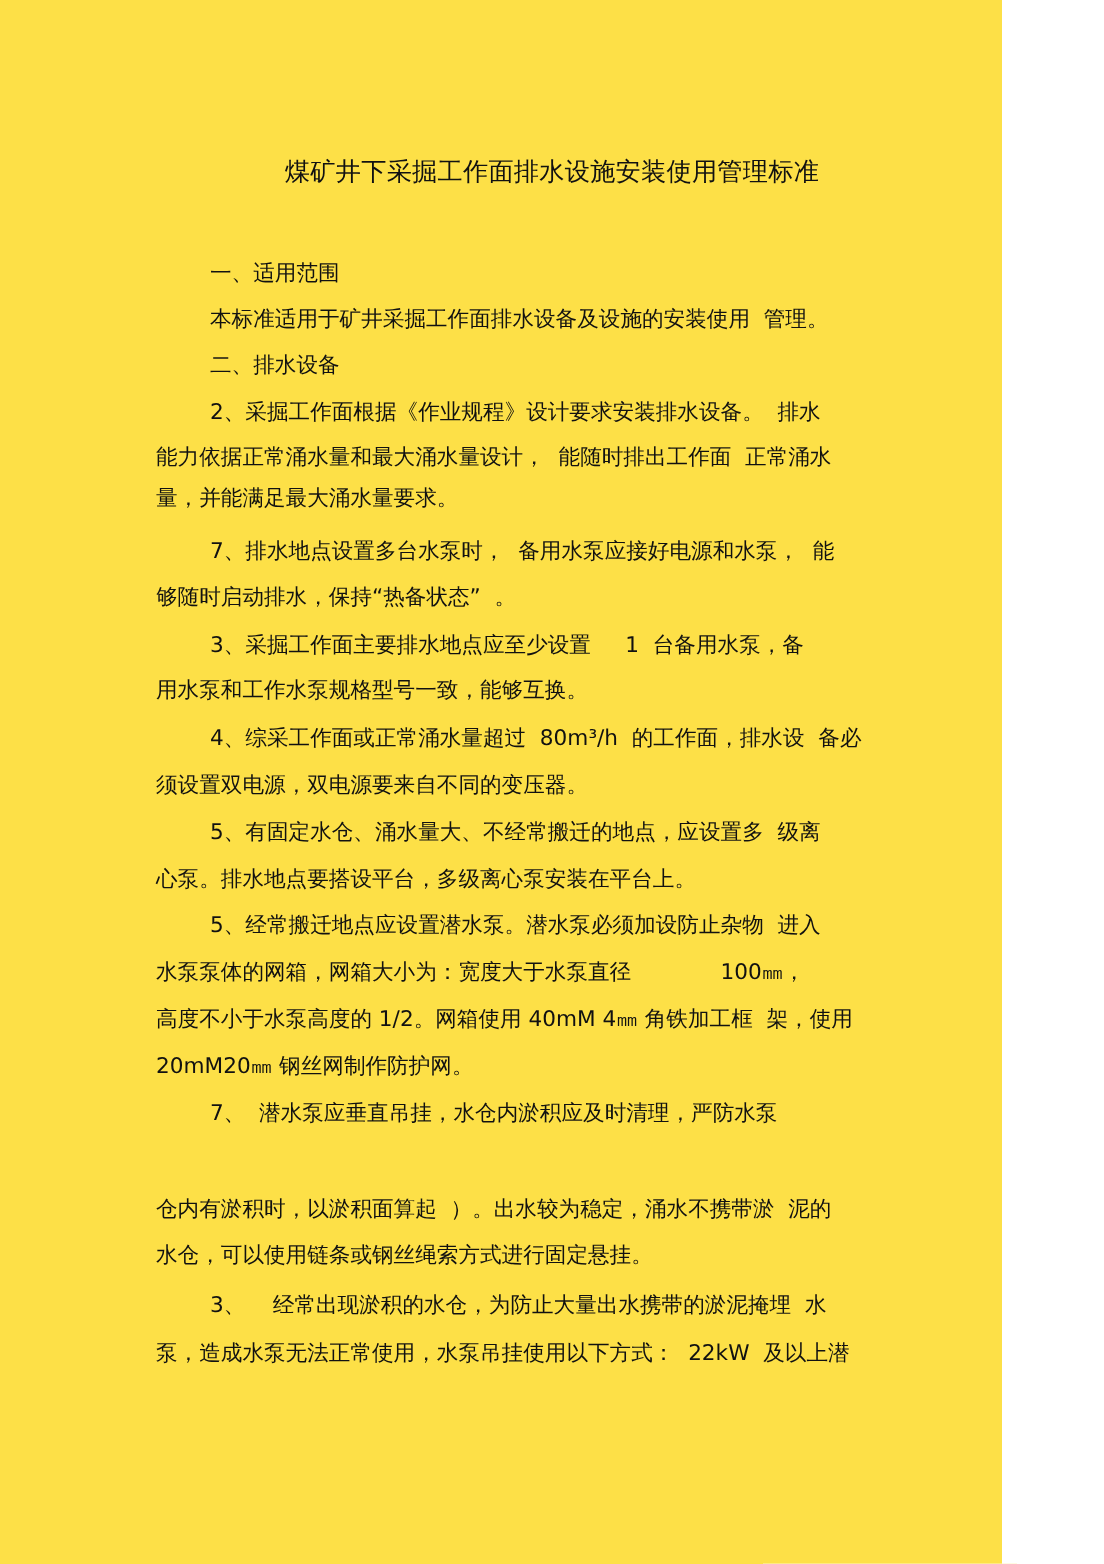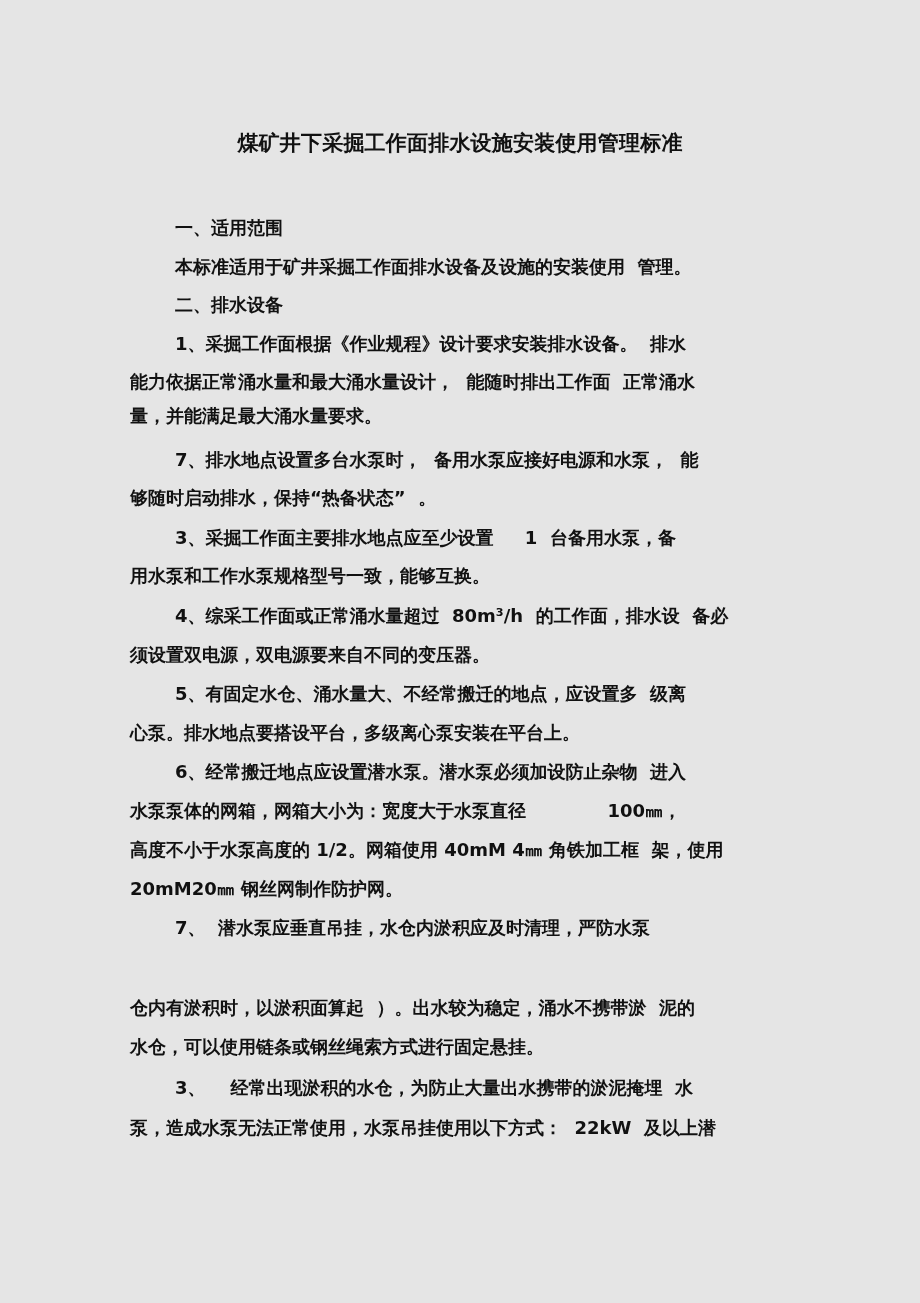--- a/index.html
+++ b/index.html
@@ -12,24 +12,23 @@
       height: 1303px;
       position: relative;
       overflow: hidden;
       font-family: "DejaVu Sans", "Liberation Sans", sans-serif;
       color: #111111;
     }
     .page {
       position: absolute;
       left: 0;
       top: 0;
-      width: 920px;
+      width: 835px;
       height: 1303px;
-      background: #e5e5e5;
-      font-weight: bold;
+      background: #fde047;
     }
     .title {
       position: absolute;
       left: 0;
       width: 920px;
       top: 127px;
       text-align: center;
       font-size: 21px;
       line-height: 32px;
       letter-spacing: 0.2px;
@@ -50,37 +49,37 @@
 
 <div class="page">
 
   <div class="title">煤矿井下采掘工作面排水设施安装使用管理标准</div>
 
   <div class="line indent" style="top:213px">一、适用范围</div>
   <div class="line indent" style="top:252px">本标准适用于矿井采掘工作面排水设备及设施的安装使用  管理。</div>
 
   <div class="line indent" style="top:290px">二、排水设备</div>
 
-  <div class="line indent" style="top:329px">1、采掘工作面根据《作业规程》设计要求安装排水设备。  排水</div>
+  <div class="line indent" style="top:329px">2、采掘工作面根据《作业规程》设计要求安装排水设备。  排水</div>
   <div class="line" style="top:367px">能力依据正常涌水量和最大涌水量设计，  能随时排出工作面  正常涌水</div>
   <div class="line" style="top:401px">量，并能满足最大涌水量要求。</div>
 
   <div class="line indent" style="top:445px">7、排水地点设置多台水泵时，  备用水泵应接好电源和水泵，  能</div>
   <div class="line" style="top:483px">够随时启动排水，保持“热备状态”  。</div>
 
   <div class="line indent" style="top:523px">3、采掘工作面主要排水地点应至少设置     1  台备用水泵，备</div>
   <div class="line" style="top:561px">用水泵和工作水泵规格型号一致，能够互换。</div>
 
   <div class="line indent" style="top:601px">4、综采工作面或正常涌水量超过  80m³/h  的工作面，排水设  备必</div>
   <div class="line" style="top:640px">须设置双电源，双电源要来自不同的变压器。</div>
 
   <div class="line indent" style="top:679px">5、有固定水仓、涌水量大、不经常搬迁的地点，应设置多  级离</div>
   <div class="line" style="top:718px">心泵。排水地点要搭设平台，多级离心泵安装在平台上。</div>
 
-  <div class="line indent" style="top:757px">6、经常搬迁地点应设置潜水泵。潜水泵必须加设防止杂物  进入</div>
+  <div class="line indent" style="top:757px">5、经常搬迁地点应设置潜水泵。潜水泵必须加设防止杂物  进入</div>
   <div class="line" style="top:796px">水泵泵体的网箱，网箱大小为：宽度大于水泵直径             100㎜，</div>
   <div class="line" style="top:835px">高度不小于水泵高度的 1/2。网箱使用 40mM 4㎜ 角铁加工框  架，使用</div>
   <div class="line" style="top:874px">20mM20㎜ 钢丝网制作防护网。</div>
 
   <div class="line indent" style="top:913px">7、  潜水泵应垂直吊挂，水仓内淤积应及时清理，严防水泵</div>
   <div class="line" style="top:1032px">水仓，可以使用链条或钢丝绳索方式进行固定悬挂。</div>
   <div class="line" style="top:993px">仓内有淤积时，以淤积面算起  ）。出水较为稳定，涌水不携带淤  泥的</div>
 
   <div class="line indent" style="top:1073px">3、    经常出现淤积的水仓，为防止大量出水携带的淤泥掩埋  水</div>
   <div class="line" style="top:1113px">泵，造成水泵无法正常使用，水泵吊挂使用以下方式：  22kW  及以上潜</div>

